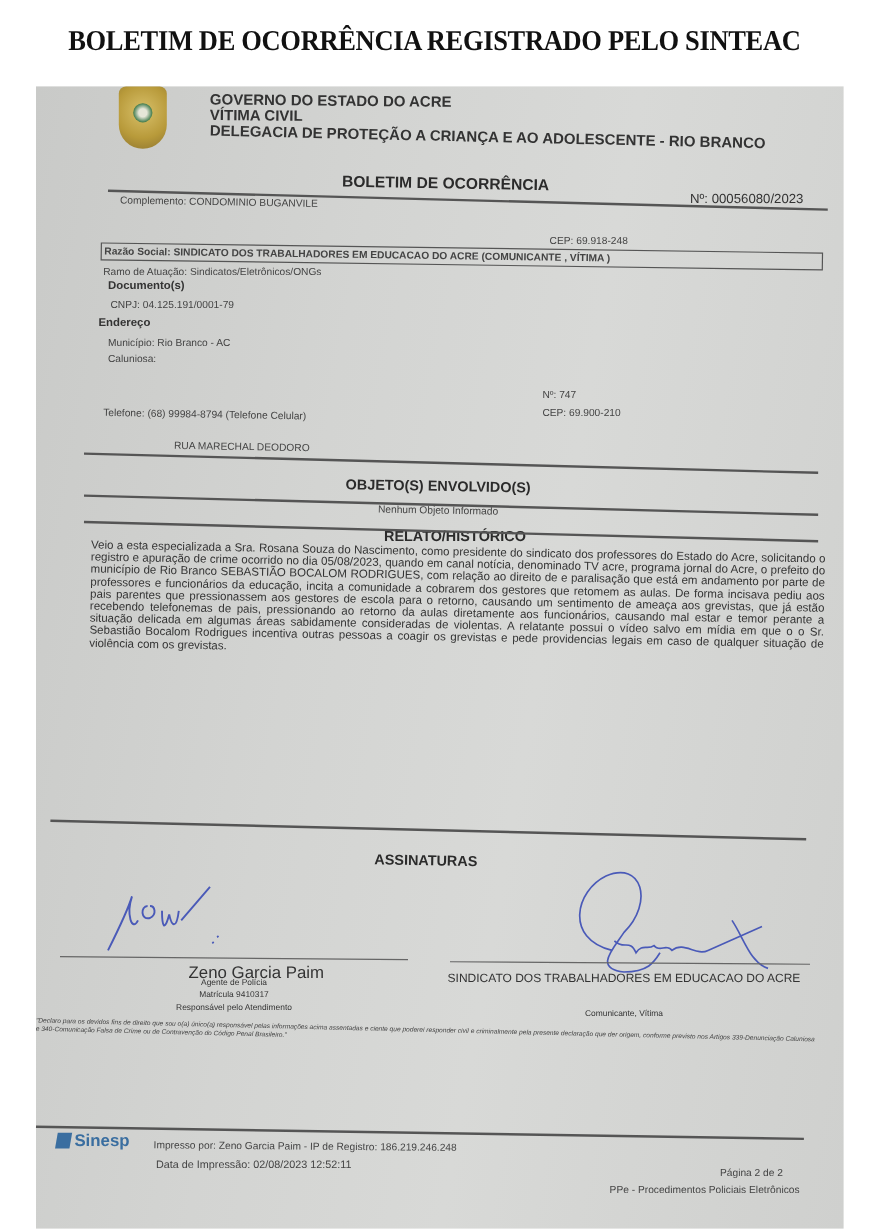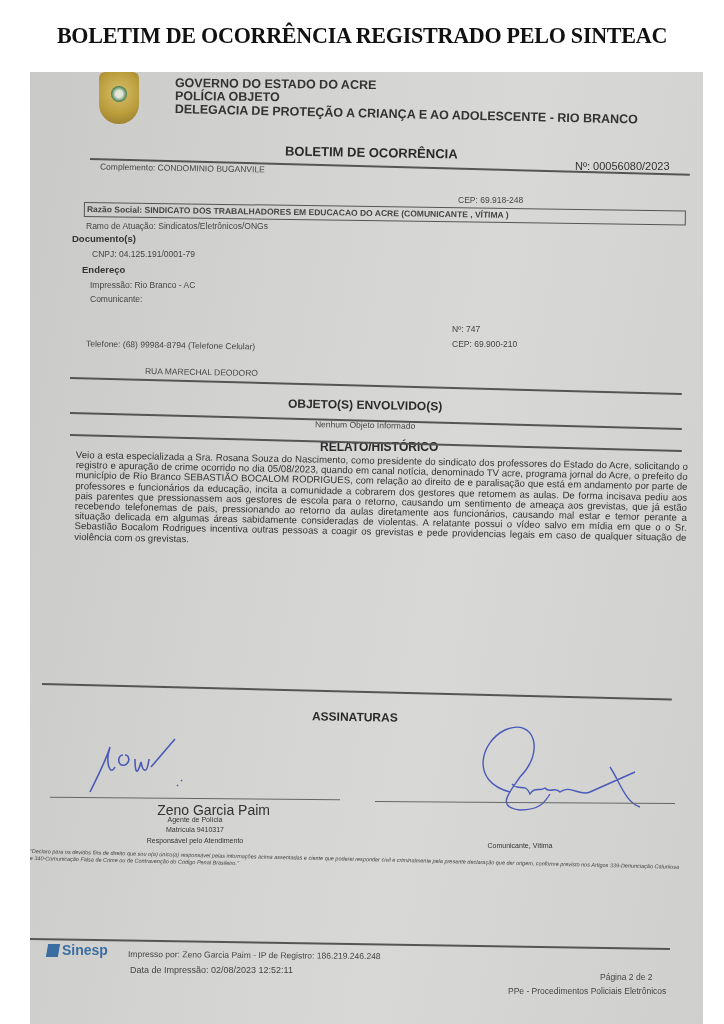--- a/index.html
+++ b/index.html
@@ -55,39 +55,39 @@
 
 <div class="page-title">BOLETIM DE OCORRÊNCIA REGISTRADO PELO SINTEAC</div>
 
 <div class="paper">
 
   <div class="badge">
       <div class="emblem"></div>
     </div>
 
   <div class="abs hdr" style="left:145px; top:4px; transform:rotate(0.6deg);">GOVERNO DO ESTADO DO ACRE</div>
-  <div class="abs hdr" style="left:145px; top:17px; transform:rotate(0.6deg);">POLÍCIA OBJETO</div>
+  <div class="abs hdr" style="left:145px; top:17px; transform:rotate(0.6deg);">VÍTIMA CIVIL</div>
   <div class="abs hdr" style="left:145px; top:30px; transform:rotate(1.3deg);">DELEGACIA DE PROTEÇÃO A CRIANÇA E AO ADOLESCENTE - RIO BRANCO</div>
 
   <div class="abs sec-title" style="left:255px; top:73px; transform:rotate(1deg);">BOLETIM DE OCORRÊNCIA</div>
   <div class="abs" style="left:545px; top:88px; font-size:11px; color:#333;">Nº: 00056080/2023</div>
 
   <div class="hline" style="left:60px; top:86px; width:600px; transform:rotate(1.5deg);"></div>
   <div class="abs small" style="left:70px; top:91px; transform:rotate(1deg);">Complemento: CONDOMINIO BUGANVILE</div>
 
   <div class="abs small" style="left:428px; top:123px;">CEP: 69.918-248</div>
 
   <div class="razao-box"></div>
   <div class="abs small bold" style="left:57px; top:132px; transform:rotate(0.8deg); transform-origin:left top;">Razão Social: SINDICATO DOS TRABALHADORES EM EDUCACAO DO ACRE (COMUNICANTE , VÍTIMA )</div>
   <div class="abs small" style="left:56px; top:149px;">Ramo de Atuação: Sindicatos/Eletrônicos/ONGs</div>
-  <div class="abs med bold" style="left:42px; top:161px;">Documento(s)</div>
+  <div class="abs med bold" style="left:60px; top:161px;">Documento(s)</div>
   <div class="abs small" style="left:62px; top:177px;">CNPJ: 04.125.191/0001-79</div>
   <div class="abs med bold" style="left:52px; top:192px;">Endereço</div>
-  <div class="abs small" style="left:60px; top:208px;">Impressão: Rio Branco - AC</div>
-  <div class="abs small" style="left:60px; top:222px;">Comunicante:</div>
+  <div class="abs small" style="left:60px; top:208px;">Município: Rio Branco - AC</div>
+  <div class="abs small" style="left:60px; top:222px;">Caluniosa:</div>
 
   <div class="abs small" style="left:422px; top:252px;">Nº: 747</div>
   <div class="abs small" style="left:422px; top:267px;">CEP: 69.900-210</div>
   <div class="abs small" style="left:56px; top:268px; transform:rotate(1deg);">Telefone: (68) 99984-8794 (Telefone Celular)</div>
   <div class="abs small" style="left:115px; top:295px; transform:rotate(1deg);">RUA MARECHAL DEODORO</div>
 
   <div class="hline" style="left:40px; top:305px; width:612px; transform:rotate(1.5deg);"></div>
   <div class="abs sec-title" style="left:258px; top:326px; font-size:12px; transform:rotate(1deg);">OBJETO(S) ENVOLVIDO(S)</div>
   <div class="hline" style="left:40px; top:340px; width:612px; transform:rotate(1.5deg);"></div>
   <div class="abs small" style="left:285px; top:348px; transform:rotate(1deg);">Nenhum Objeto Informado</div>
@@ -105,20 +105,21 @@
   <div class="sig-line" style="left:20px; top:726px; width:290px; transform:rotate(0.5deg);"></div>
   <div class="abs sig-text" style="left:90px; top:730px; width:150px; font-size:14px;text-align:right;">Zeno Garcia Paim</div>
   <div class="abs sig-text" style="left:90px; top:744px; width:150px; font-size:7px;">Agente de Polícia</div>
   <div class="abs sig-text" style="left:90px; top:754px; width:150px; font-size:7px;">Matrícula 9410317</div>
   <div class="abs sig-text" style="left:90px; top:765px; width:150px; font-size:7px;">Responsável pelo Atendimento</div>
 
   <svg class="abs" style="left:420px; top:650px;" width="200" height="95">
     <path d="M60,70 C20,60 30,20 55,8 C85,-5 95,30 70,55 C60,70 45,85 70,88 C90,88 95,80 100,72 M62,62 C70,70 75,60 80,72 C85,64 90,70 95,66 C100,72 105,64 110,70 C120,62 130,75 140,70 M140,70 L185,50 M160,45 C170,60 175,80 190,85" stroke="#4a5ab8" stroke-width="1.4" fill="none"></path>
   </svg>
   <div class="sig-line" style="left:345px; top:730px; width:300px; transform:rotate(0.4deg);"></div>
+  <div class="abs sig-text" style="left:340px; top:738px; width:300px; font-size:10px; white-space:normal; line-height:12px;">SINDICATO DOS TRABALHADORES EM EDUCACAO DO ACRE</div>
   <div class="abs sig-text" style="left:340px; top:770px; width:300px; font-size:7px;">Comunicante, Vítima</div>
 
   <div class="foot-decl" style="white-space:normal;">"Declaro para os devidos fins de direito que sou o(a) único(a) responsável pelas informações acima assentadas e ciente que poderei responder civil e criminalmente pela presente declaração que der origem, conforme previsto nos Artigos 339-Denunciação Caluniosa e 340-Comunicação Falsa de Crime ou de Contravenção do Código Penal Brasileiro."</div>
 
   <div class="hline" style="left:0px; top:866px; width:640px; height:1.5px; transform:rotate(0.9deg);"></div>
   <div class="sinesp"><span class="ico"></span><span>Sinesp</span></div>
   <div class="abs small" style="left:98px; top:878px; transform:rotate(0.5deg);">Impresso por: Zeno Garcia Paim - IP de Registro: 186.219.246.248</div>
   <div class="abs small" style="left:100px; top:893px; font-size:9px;">Data de Impressão: 02/08/2023 12:52:11</div>
   <div class="abs small" style="left:570px; top:900px;">Página 2 de 2</div>
   <div class="abs small" style="left:478px; top:914px;text-align:right;">PPe - Procedimentos Policiais Eletrônicos</div>

